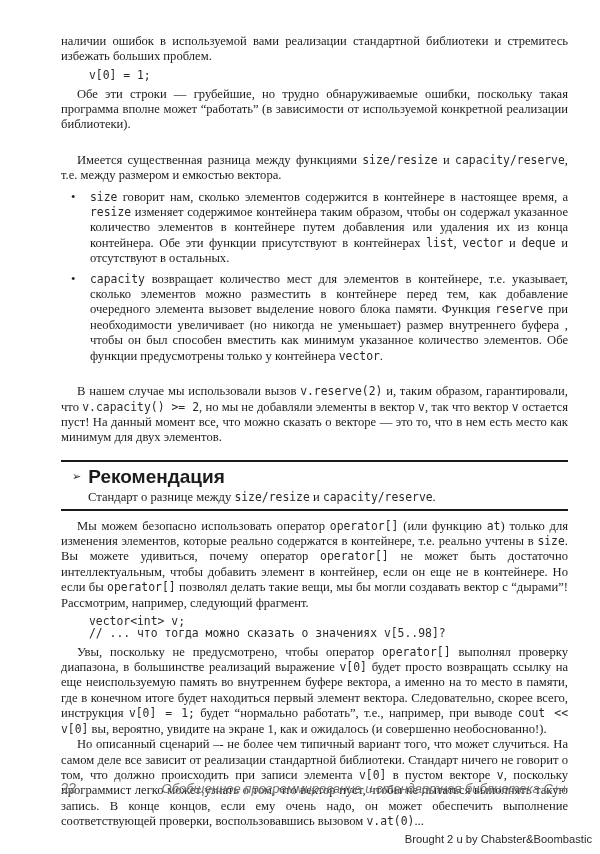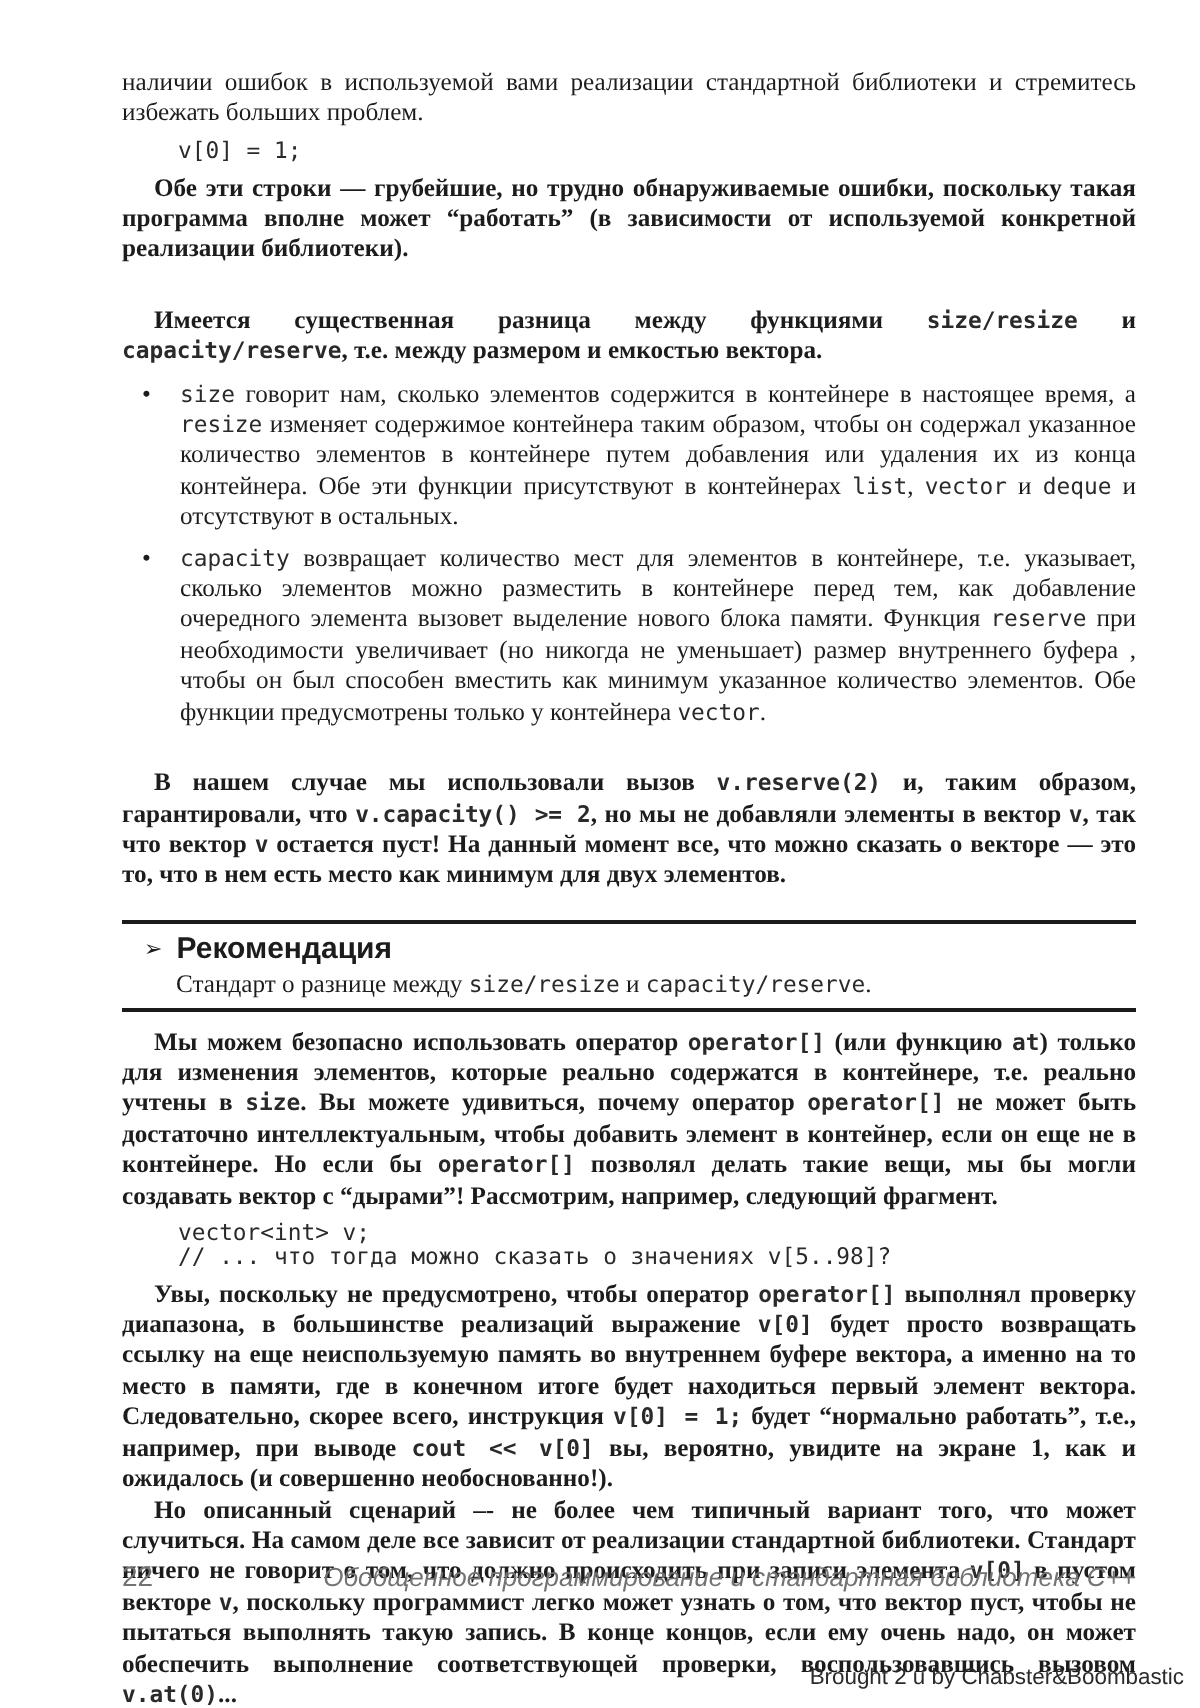--- a/index.html
+++ b/index.html
@@ -1,33 +1,33 @@
 <!DOCTYPE html>
 <html><head>
   <meta charset="utf-8">
   <style>
     html, body { margin: 0; padding: 0; background: #ffffff; }
     body { width: 600px; height: 854px; position: relative; overflow: hidden;
            font-family: "Liberation Serif", "DejaVu Serif", serif; color: #1c1c1c; }
     .page { position: absolute; left: 61px; top: 34px; width: 507px; }
     p { margin: 0; font-size: 12.6px; line-height: 15.4px; text-align: justify; }
-    .indent { text-indent: 16px; font-weight: bold; }
+    .indent { text-indent: 16px; }
     .mono { font-family: "DejaVu Sans Mono", "Liberation Mono", monospace; font-size: 11.4px; color: #2a2a2a; }
     .code { font-family: "DejaVu Sans Mono", "Liberation Mono", monospace; font-size: 11.4px; line-height: 11.8px;
             margin: 5px 0 5px 28px; white-space: pre; color: #2a2a2a; }
     .gap { margin-top: 20px; }
     ul.bullets { list-style: none; margin: 6px 0 0 0; padding: 0; }
     ul.bullets li { position: relative; padding-left: 29px; margin-bottom: 5px; }
     ul.bullets li .dot { position: absolute; left: 10px; top: 0; font-size: 12.6px; line-height: 15.4px; }
     .rec { margin: 14px 0 8px 0; }
     .rec-line { height: 2px; background: #1a1a1a; }
     .rec-line.thin { height: 1.5px; }
     .rec-head { display: flex; align-items: center; margin: 4px 0 2px 11px; }
     .rec-head .arrow { font-family: "DejaVu Sans", sans-serif; font-size: 11px; margin-right: 7px; }
-    .rec-head .title { font-family: "Liberation Sans", "DejaVu Sans", sans-serif; font-weight: bold; font-size: 15px; }
+    .rec-head .title { font-family: "Liberation Sans", "DejaVu Sans", sans-serif; font-weight: bold; font-size: 19px; }
     .rec-body { margin: 0 0 4px 27px; font-size: 12.6px; line-height: 15.4px; }
     .footer { position: absolute; left: 61px; top: 780px; width: 507px; height: 16px;
               font-family: "Liberation Sans", "DejaVu Sans", sans-serif; color: #737373; }
     .footer .num { position: absolute; left: 0; top: 0; font-size: 14px; }
     .footer .book { position: absolute; right: 0; top: 1px; font-size: 13px; font-style: italic; }
     .credit { position: absolute; right: 8px; top: 833px; font-family: Liberation Sans, sans-serif;
               font-size: 11.2px; color: #2a2a2a; }
   </style>
 </head>
 <body>

